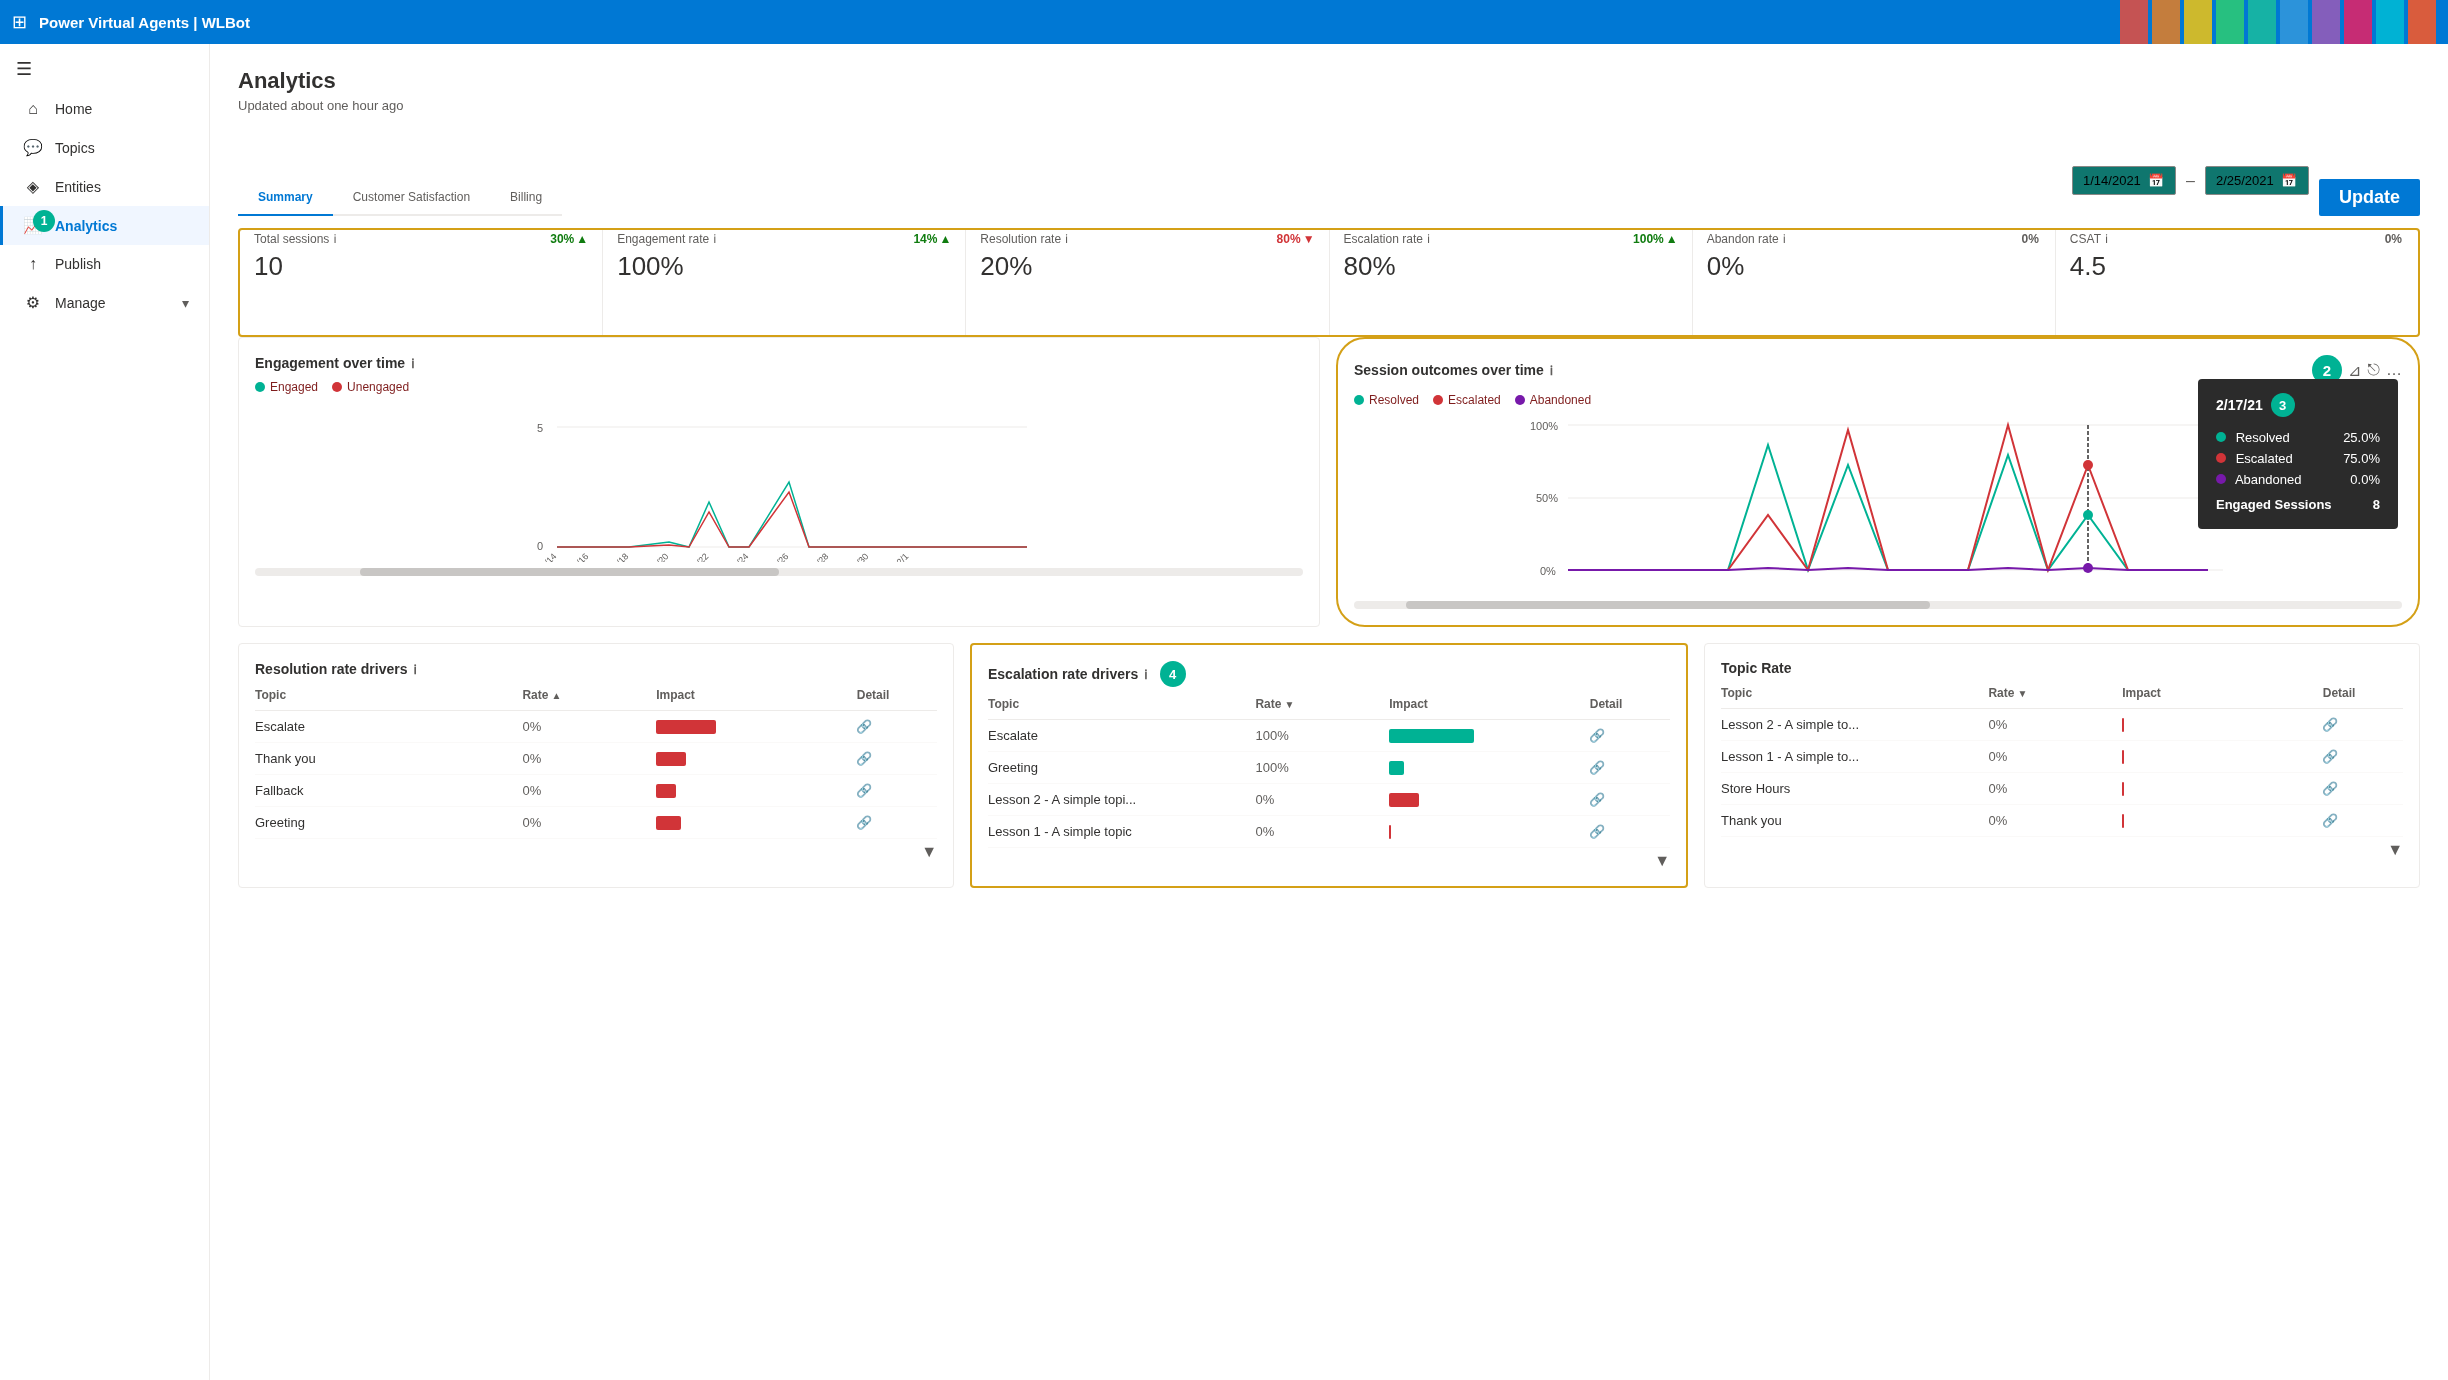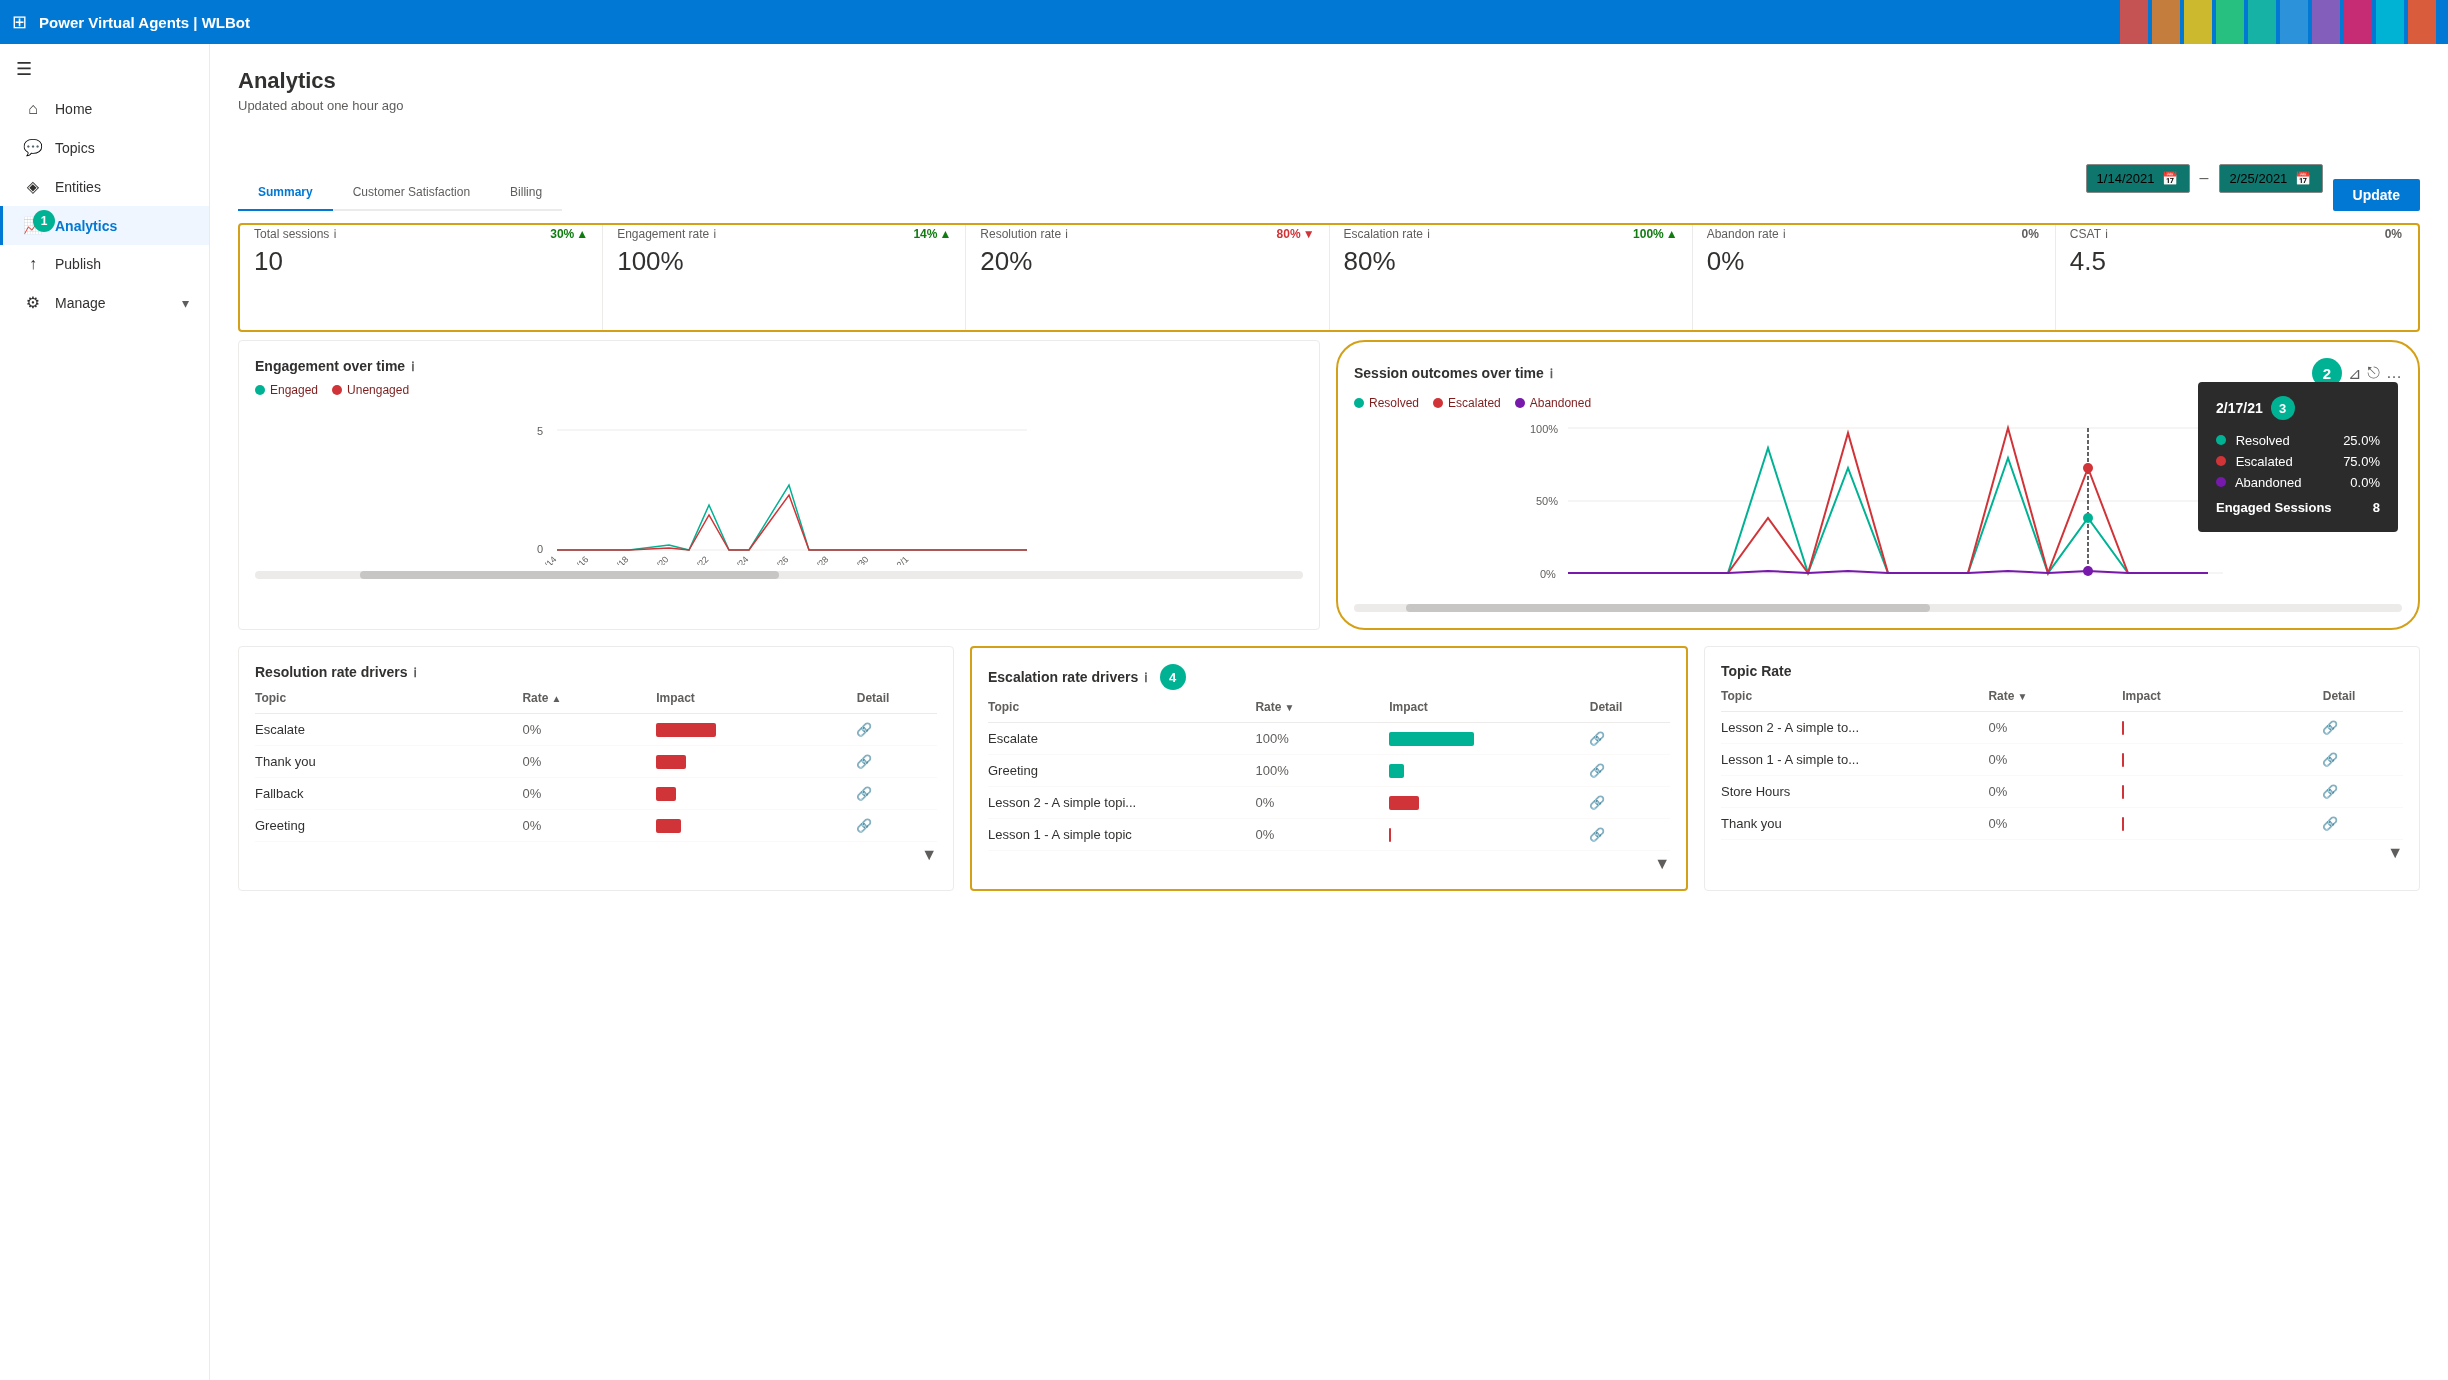--- a/index.html
+++ b/index.html
@@ -123,21 +123,21 @@
     .update-btn {
       background: #0f5132;
       background: #205081;
       background: #0e4a8c;
       background: #003e6b;
       background: #0078d4;
       color: white;
       border: none;
       border-radius: 2px;
       padding: 8px 20px;
-      font-size: 14px;
+      font-size: 18px;
       font-weight: 600;
       cursor: pointer;
       margin-top: 34px;
     }
 
     
     .metrics-strip {
       display: flex;
       border: 2px solid #d4a017;
       border-radius: 4px;
@@ -170,21 +170,21 @@
       font-size: 26px;
       font-weight: 300;
       color: #323130;
       margin-top: 4px;
     }
 
     
     .charts-row {
       display: flex;
       gap: 16px;
-      margin-top: 8px;
+      margin-top: 0;
     }
     .chart-card {
       flex: 1;
       background: white;
       border: 1px solid #edebe9;
       border-radius: 4px;
       padding: 16px;
       min-width: 0;
     }
     .chart-card.highlighted {

